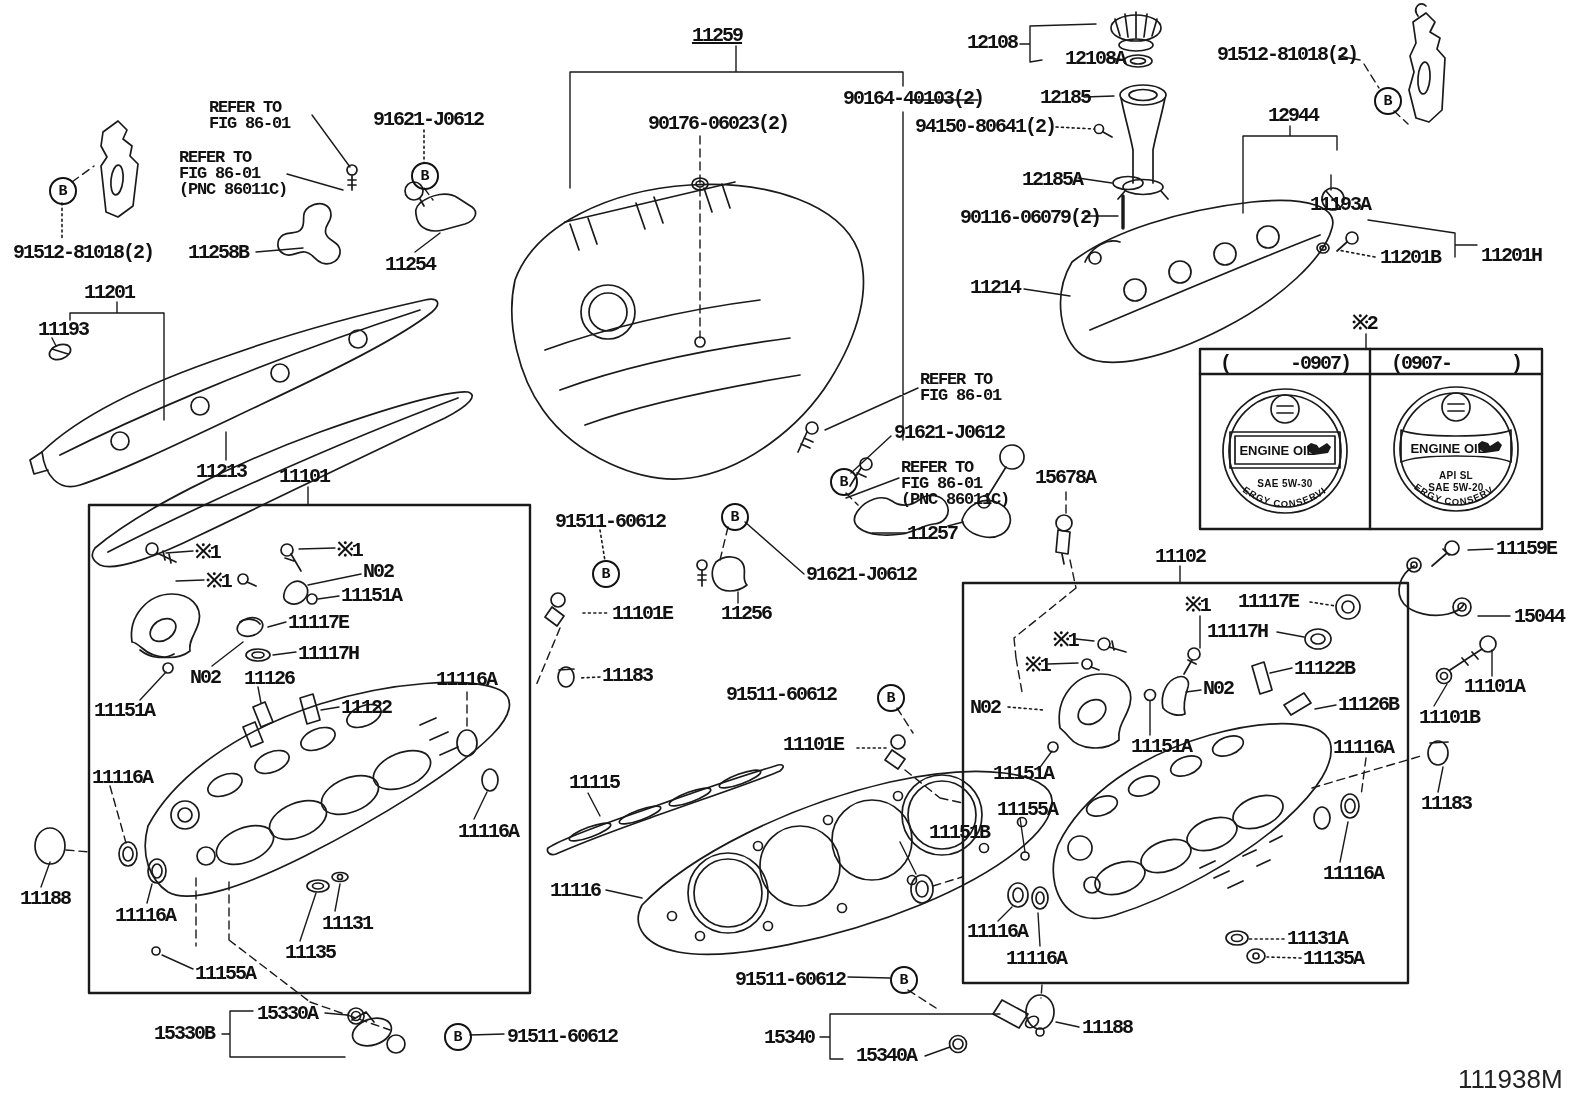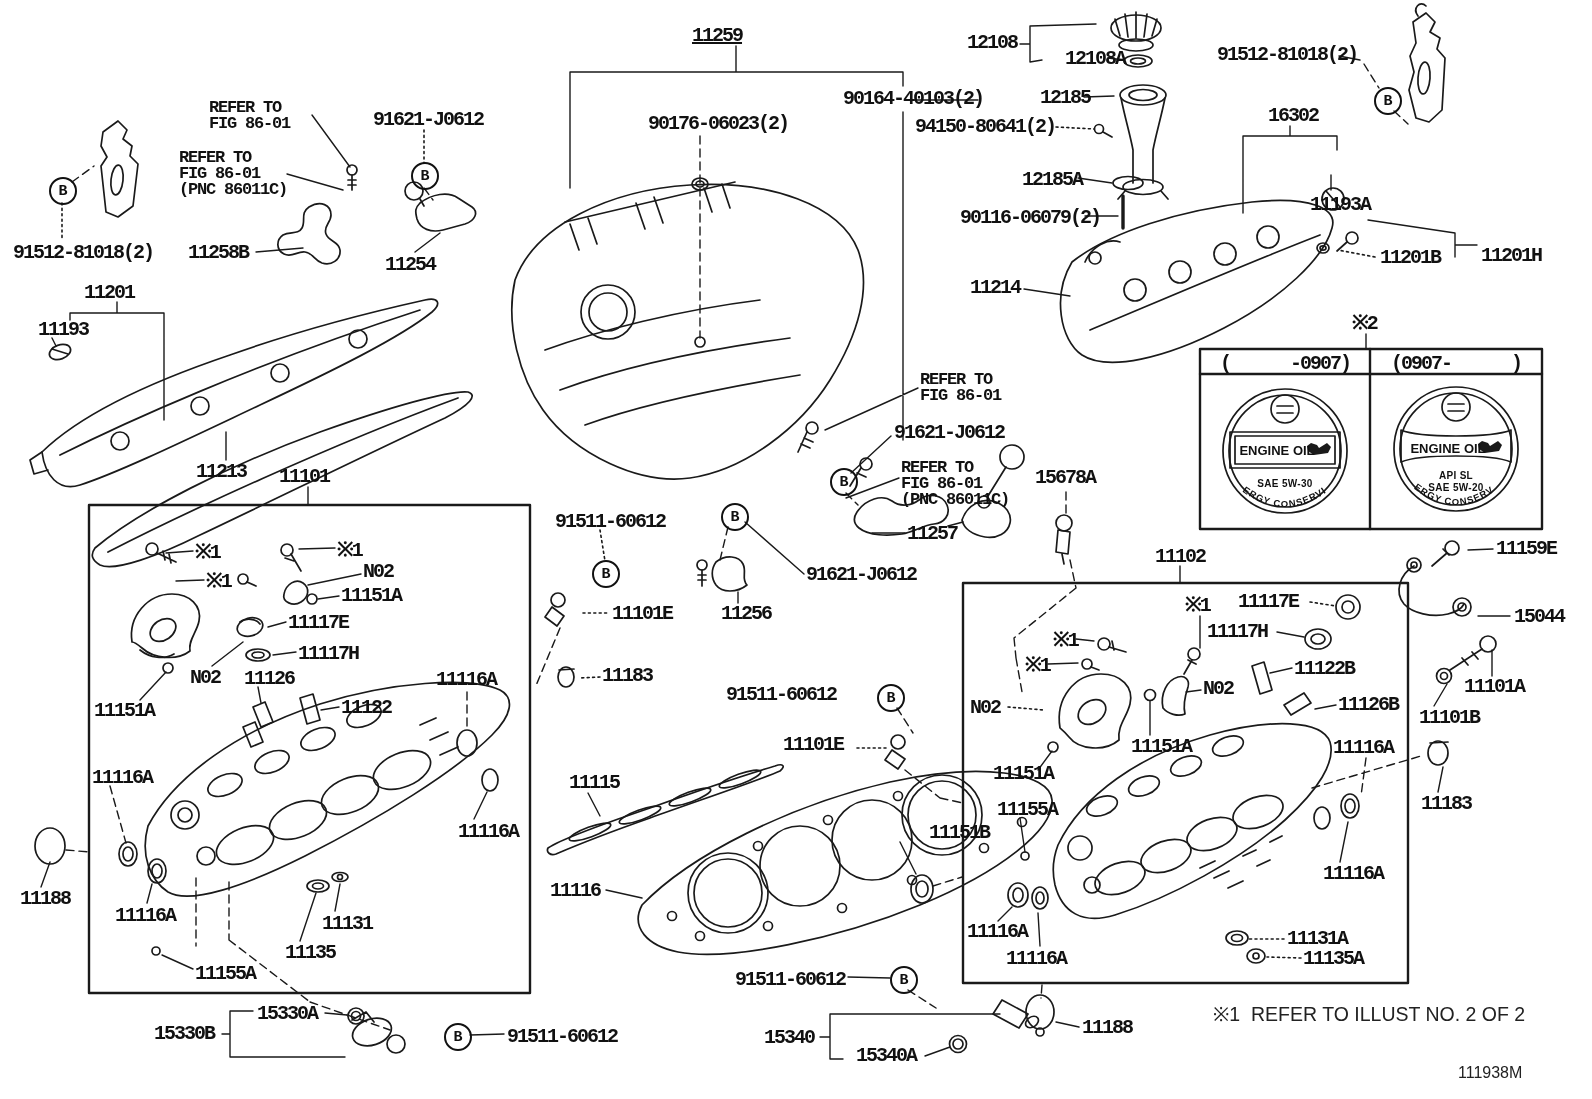--- a/index.html
+++ b/index.html
@@ -23,21 +23,21 @@
          color:#111; white-space:pre; }
   .lbl.s { font-size:17px; line-height:16px; letter-spacing:-1.2px; }
   .co  { position:absolute; width:24px; height:24px; border:2.2px solid #111; border-radius:50%;
          display:flex; align-items:center; justify-content:center;
          font:bold 15px "Liberation Mono","DejaVu Sans Mono",monospace; color:#111; }
   .thead { position:absolute; font-family:"Liberation Mono","DejaVu Sans Mono",monospace;
            font-weight:bold; font-size:20px; letter-spacing:-2px; color:#111;
            text-align:center; white-space:pre; }
   .note { position:absolute; left:8px; top:1068px; font-size:19.5px; color:#222; white-space:pre; }
   .note b { font-weight:normal; margin-right:14px; }
-  .figcode { position:absolute; left:1458px; top:1064px; font-size:16px; color:#222; }
+  .figcode { position:absolute; left:1458px; top:1064px; font-size:26px; color:#222; }
   .legend { position:absolute; left:1213px; top:1000px; font-size:19.5px; color:#222; white-space:pre; }
 </style>
 </head>
 <body>
 
 <div id="stage">
 
 <svg id="art" width="1592" height="1099" viewBox="0 0 1592 1099">
 
   <g>
@@ -391,21 +391,21 @@
       <div class="lbl" style="left: 279px; top: 467px;">11101</div>
       <div class="lbl" style="left: 692px; top: 26px; text-decoration: underline;">11259</div>
       <div class="lbl" style="left: 648px; top: 114px;">90176-06023(2)</div>
       <div class="lbl" style="left: 843px; top: 89px;">90164-40103(2)</div>
       <div class="lbl" style="left: 967px; top: 33px;">12108</div>
       <div class="lbl" style="left: 1044px; top: 49px; margin-left: 21px;">12108A</div>
       <div class="lbl" style="left: 1040px; top: 88px;">12185</div>
       <div class="lbl" style="left: 915px; top: 117px;">94150-80641(2)</div>
       <div class="lbl" style="left: 1022px; top: 170px;">12185A</div>
       <div class="lbl" style="left: 960px; top: 208px;">90116-06079(2)</div>
-      <div class="lbl" style="left: 1268px; top: 106px;">16302</div>
+      <div class="lbl" style="left: 1268px; top: 106px;">12944</div>
       <div class="lbl" style="left: 1310px; top: 155px; margin-top: 40px;">11193A</div>
       <div class="lbl" style="left: 1217px; top: 45px;">91512-81018(2)</div>
       <div class="lbl" style="left: 970px; top: 278px;">11214</div>
       <div class="lbl" style="left: 1380px; top: 248px;">11201B</div>
       <div class="lbl" style="left: 1481px; top: 218px; margin-top: 28px;">11201H</div>
       <div class="lbl" style="left: 555px; top: 512px;">91511-60612</div>
       <div class="lbl" style="left: 612px; top: 604px;">11101E</div>
       <div class="lbl s" style="left: 920px; top: 372px;">REFER TO
 FIG 86-01</div>
       <div class="lbl" style="left: 894px; top: 423px;">91621-J0612</div>
@@ -482,18 +482,17 @@
       <div class="co" style="left: 592px; top: 560px;">B</div>
       <div class="co" style="left: 877px; top: 684px;">B</div>
       <div class="co" style="left: 890px; top: 966px;">B</div>
       <div class="co" style="left: 444px; top: 1023px;">B</div>
     </div>
 
 <div class="thead" style="left:1202px; top:352px; width:166px;">(      -0907)</div>
 <div class="thead" style="left:1372px; top:352px; width:168px;">(0907-      )</div>
 <div class="lbl" style="left:1352px; top:314px;">※2</div>
 
-<div class="legend">※1  REFER TO ILLUST NO. 2 OF 2</div>
 
 
 <div class="figcode">111938M</div>
 
 </div>
 
 </body></html>

